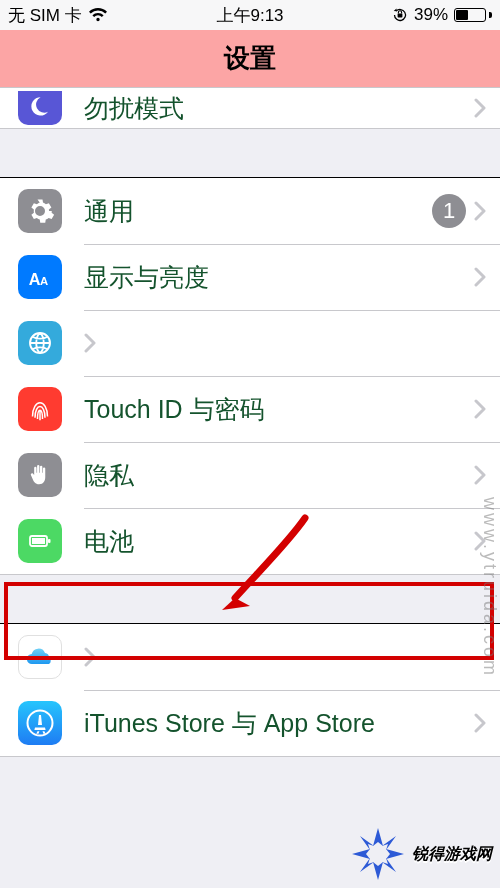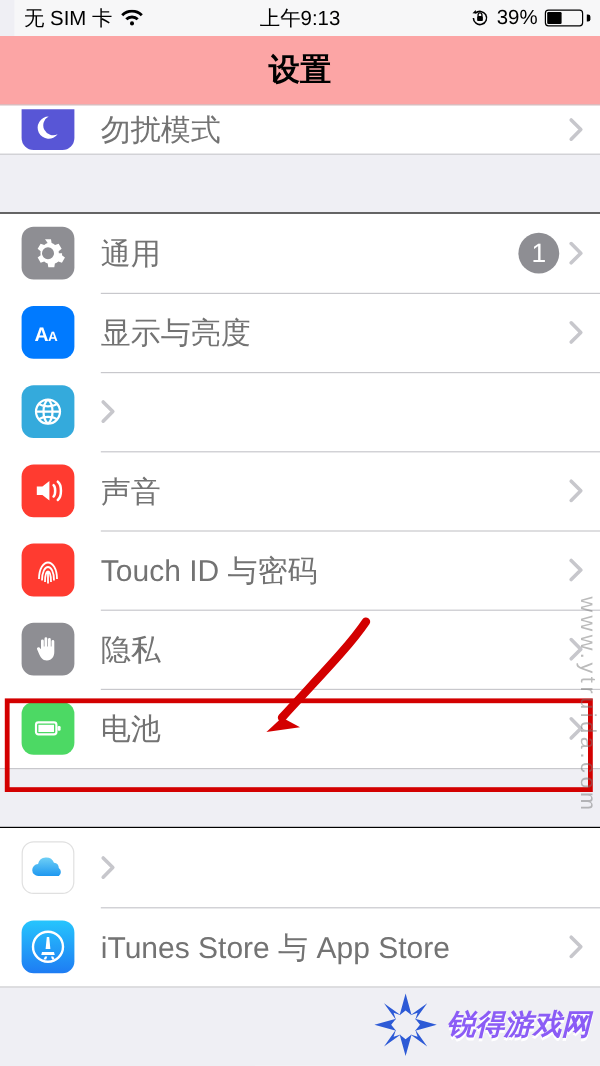--- a/index.html
+++ b/index.html
@@ -1,47 +1,47 @@
 <!DOCTYPE html>
 <html><head>
 <meta charset="utf-8">
 <style>
   * { margin:0; padding:0; box-sizing:border-box; -webkit-font-smoothing:antialiased; }
   html,body { width:500px; height:888px; font-family:-apple-system,"Helvetica Neue",Arial,sans-serif; background:#efeff4; overflow:hidden; position:relative; }
   
-  .status-bar { height:30px; display:flex; align-items:center; justify-content:space-between; font-size:17px; padding:0 8px; background:#f7f7f8; font-weight:500;margin-left:12px; }
+  .status-bar { height:30px; display:flex; align-items:center; justify-content:space-between; font-size:17px; padding:0 8px; background:#f7f7f8; font-weight:500; }
   .status-left,.status-right { display:flex; align-items:center; gap:6px; }
   .status-center { position:absolute; left:50%; transform:translateX(-50%); font-weight:400; }
   .wifi-icon svg,.lock-icon svg { display:block; }
   .battery { display:flex; align-items:center; gap:3px; }
   .battery-body { width:32px; height:14px; border:1.5px solid #000; border-radius:3px; position:relative; }
   .battery-fill { position:absolute; left:1px; top:1px; bottom:1px; width:40%; background:#000; border-radius:1px; }
   .battery-cap { width:3px; height:6px; background:#000; border-radius:0 2px 2px 0; }
   
   .nav-title { height:58px; display:flex; align-items:center; justify-content:center; font-size:26px; font-weight:600; background:#fca5a5; border-bottom:1px solid #c8c8cc; }
   
   .group-gap { height:48px; }
   .group { background:#fff; border-top:1px solid #000000; border-bottom:1px solid #c8c8cc; }
   .row { display:flex; align-items:center; height:66px; padding-left:18px; padding-right:14px; position:relative; }
   .row + .row::before { content:""; position:absolute; left:84px; right:0; top:0; height:1px; background:#c8c8cc; }
   .row.partial-top::before { display:none; }
   .app-icon { width:44px; height:44px; border-radius:10px; margin-right:22px; display:flex; align-items:center; justify-content:center; flex-shrink:0; }
-  .label { font-size:25px; color:#737373; flex:1; white-space:nowrap; overflow:hidden; text-overflow:ellipsis; }
+  .label { font-size:25px; color:#14532d; flex:1; white-space:nowrap; overflow:hidden; text-overflow:ellipsis; }
   .badge { min-width:34px; height:34px; border-radius:17px; background:#8e8e93; color:#fff; font-size:22px; display:flex; align-items:center; justify-content:center; padding:0 8px; margin-right:8px; }
   .chevron { color:#c7c7cc; }
   .chevron svg { display:block; }
   
   .highlight-box { position:absolute; border:4px solid #d30000; pointer-events:none; z-index:5; }
   
   .red-arrow { position:absolute; z-index:6; pointer-events:none; }
   
   .watermark { position:absolute; right:0; bottom:210px; transform:rotate(0); color:rgba(120,120,120,.5); font-size:18px; letter-spacing:3px; writing-mode:vertical-rl; z-index:7; pointer-events:none; }
   .footer-brand { position:absolute; right:8px; bottom:6px; display:flex; align-items:center; gap:6px; z-index:8; pointer-events:none; }
   .brand-burst { width:56px; height:56px; }
-  .brand-text { color:#8b5cf6; font-weight:800; font-size:24px; font-style:italic; text-shadow:0 2px 0 #fff; }
+  .brand-text { color:#000000; font-weight:800; font-size:16px; font-style:italic; text-shadow:0 2px 0 #fff; }
   
   .cut-top .row { height:40px; }
   .cut-top .app-icon { height:34px; border-radius:0 0 10px 10px; }
 </style>
 </head>
 <body>
 
 <div class="status-bar">
   <div class="status-left">
     <span>无 SIM 卡</span>
@@ -129,34 +129,20 @@
           <path fill="none" stroke="#fff" stroke-width="1.5" d="M12 4c4 3 4 13 0 16M12 4C8 7 8 17 12 20M4 12h16M6 7c3 2 9 2 12 0M6 17c3-2 9-2 12 0"></path>
         </svg>
     </div>
     <span class="chevron">
         <svg width="12" height="20" viewBox="0 0 12 20">
           <path fill="none" stroke="#c7c7cc" stroke-width="3" stroke-linecap="round" stroke-linejoin="round" d="M2 2l8 8-8 8"></path>
         </svg>
       </span>
   </div>
 
-  <div class="row">
-    <div class="app-icon" style="background:#ff3b30">
-      <svg width="28" height="28" viewBox="0 0 24 24">
-          <path fill="#fff" d="M4 9v6h4l5 4V5L8 9H4z"></path>
-          <path fill="none" stroke="#fff" stroke-width="1.8" stroke-linecap="round" d="M16 8c1.5 1.2 1.5 6.8 0 8M19 5.5c3 2.3 3 10.7 0 13"></path>
-        </svg>
-    </div>
-    <div class="label">声音</div>
-    <span class="chevron">
-        <svg width="12" height="20" viewBox="0 0 12 20">
-          <path fill="none" stroke="#c7c7cc" stroke-width="3" stroke-linecap="round" stroke-linejoin="round" d="M2 2l8 8-8 8"></path>
-        </svg>
-      </span>
-  </div>
 
   <div class="row">
     <div class="app-icon" style="background:#ff3b30">
       <svg width="30" height="30" viewBox="0 0 24 24">
           <path fill="none" stroke="#fff" stroke-width="1.2" d="M6 18c0-7 3-11 6-11s6 4 6 11M8 19c0-6 2-9 4-9s4 3 4 9M10 20c0-5 1-7 2-7s2 2 2 7M12 13v8"></path>
         </svg>
     </div>
     <div class="label">Touch ID 与密码</div>
     <span class="chevron">
         <svg width="12" height="20" viewBox="0 0 12 20">

